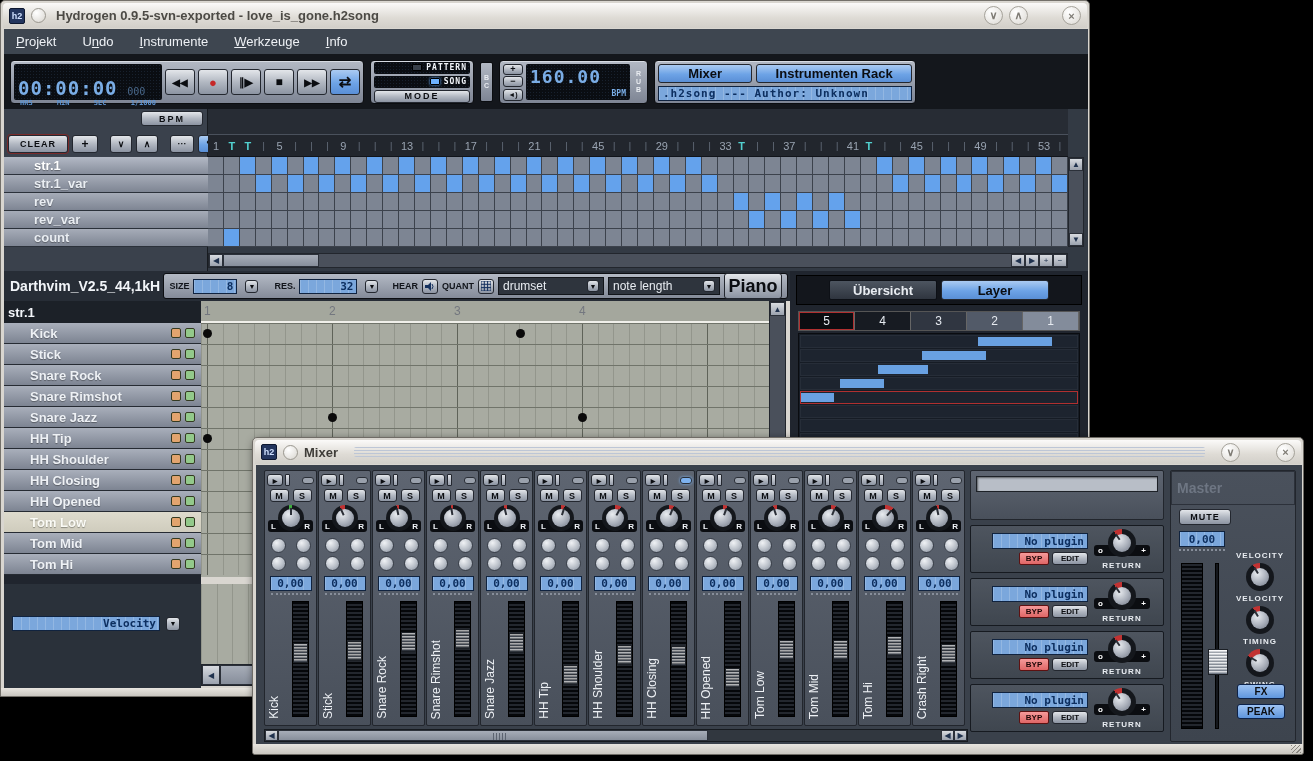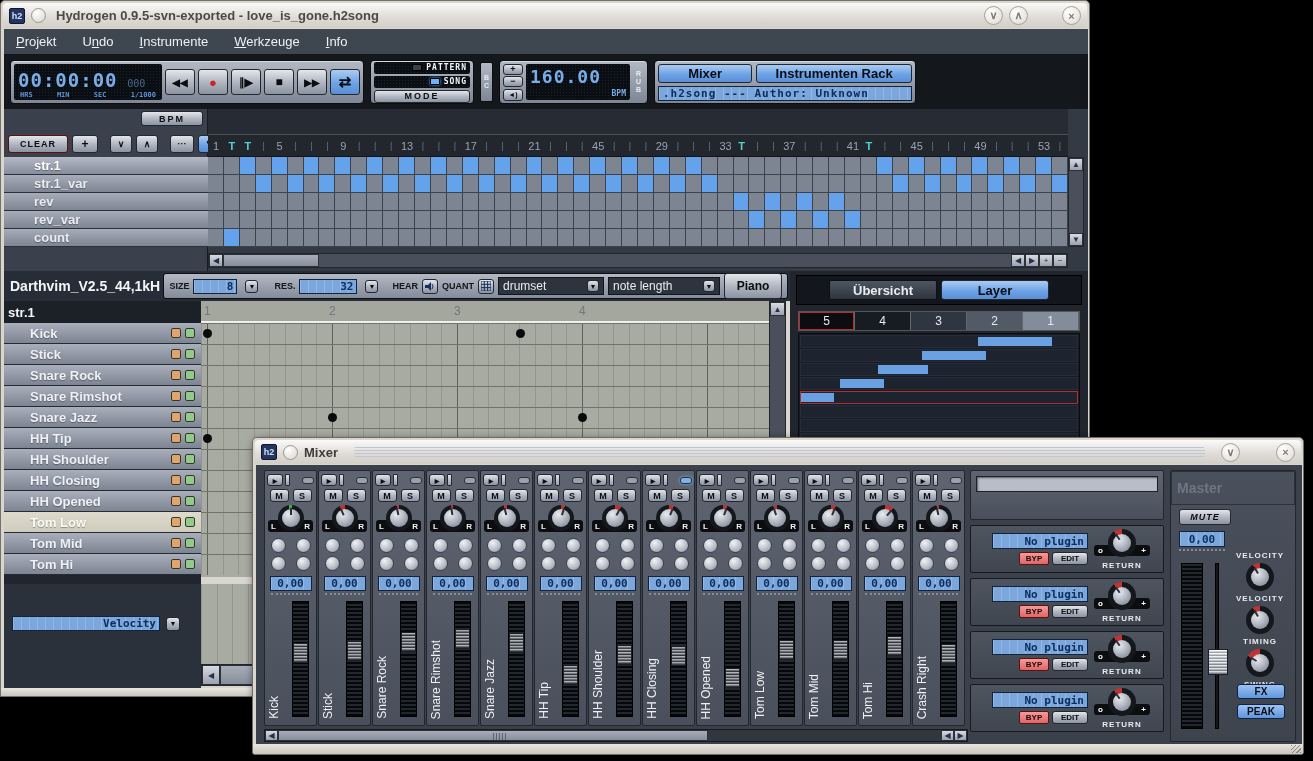--- a/index.html
+++ b/index.html
@@ -50,21 +50,21 @@
       display:flex;align-items:center;gap:26px;padding:0 12px;border-bottom:1px solid #14171c;}
   .menu-item{color:#eef1f5;font-size:13px;}
   .menu-item u{text-decoration:underline;}
 
   
   .toolbar{position:absolute;left:3px;top:54px;width:1084px;height:54px;background:#14171c;
       display:flex;align-items:center;gap:6px;padding:4px 6px;}
   .tb-panel{height:44px;border-radius:4px;border:1px solid #0b0d10;position:relative;
       background:linear-gradient(180deg,#b3b9c4,#8d94a2 70%,#7e8594);box-shadow:inset 0 1px 0 #d6dae1;
       display:flex;align-items:center;padding:3px;gap:3px;}
-  .time-lcd{width:148px;height:36px;border-radius:2px;padding:6px 4px;position:relative;}
+  .time-lcd{width:148px;height:36px;border-radius:2px;padding:14px 4px;position:relative;}
   .time-digits{font-size:19px;font-weight:bold;letter-spacing:1px;line-height:20px;}
   .time-ms{font-size:10px;opacity:.55;}
   .time-labels{display:flex;justify-content:space-between;font-size:7px;font-weight:bold;color:#5d93d0;padding:0 2px;}
   .t-btn{width:30px;height:26px;font-size:10px;}
   .mode-box{display:flex;flex-direction:column;gap:2px;width:96px;}
   .mode-row{height:12px;display:flex;align-items:center;gap:4px;padding:0 3px;border-radius:2px;justify-content:flex-end;}
   .mode-row span{color:#f2f5f9;font-size:8px;font-weight:bold;letter-spacing:1px;}
   .vlabel{display:flex;flex-direction:column;align-items:center;justify-content:center;
       color:#e8ebf0;font-size:7px;font-weight:bold;line-height:8px;}
   .bpm-lcd{width:104px;height:36px;border-radius:2px;position:relative;padding:2px 4px;}
@@ -212,21 +212,21 @@
   .fx-ret{position:relative;width:56px;height:40px;}
   .fx-ret .knob{position:absolute;left:50%;top:0px;margin-left:-14px;width:28px;height:28px;}
   .fx-ret .face{inset:5px;}
   .ret-chip{position:absolute;left:0;right:0;top:16px;height:11px;background:#0b0d11;border-radius:3px;
       display:flex;justify-content:space-between;align-items:center;padding:0 4px;color:#fff;font-size:8px;font-weight:bold;}
   .ret-label{position:absolute;left:0;right:0;bottom:-1px;text-align:center;color:#e8ecf1;font-size:8px;font-weight:bold;letter-spacing:1px;}
   .master{position:absolute;left:914px;top:5px;width:126px;height:272px;border:1px solid #22262d;border-radius:2px;
       background:linear-gradient(180deg,#4a515c,#3d444e);}
   .master-titlebox{height:20px;border:1px solid #2c313a;display:flex;align-items:center;padding:16px 5px;}
   .master-title{color:#6e7683;font-weight:bold;font-size:14px;}
-  .mute-btn{margin:4px 0 0 8px;width:52px;height:16px;font-size:9px;letter-spacing:1px;border-radius:3px;font-style:italic;}
+  .mute-btn{margin:4px 0 0 8px;width:52px;height:16px;font-size:9px;letter-spacing:1px;border-radius:3px;}
   .master-lcd{margin:6px 0 0 8px;width:46px;height:16px;font-size:11px;font-weight:bold;display:flex;align-items:center;justify-content:center;border:1px solid #10233f;}
   .m-dots{margin:2px 0 0 8px;width:46px;border-top:2px dotted #878e9a;}
   .m-meter{position:absolute;left:10px;top:92px;bottom:12px;width:22px;border:1px solid #000;
       background:repeating-linear-gradient(0deg,#05070a 0 2px,#23272e 2px 4px);}
   .m-rail{position:absolute;left:44px;top:92px;bottom:12px;width:4px;background:#14171c;border:1px solid #000;}
   .m-fhandle{position:absolute;left:-8px;width:20px;height:26px;border:1px solid #1c2026;
       background:repeating-linear-gradient(180deg,rgba(255,255,255,.65) 0 1px,rgba(90,98,110,.5) 2px 3px),linear-gradient(180deg,#f0f2f4,#8d95a1);}
   .hum-col{position:absolute;right:6px;top:78px;width:58px;display:flex;flex-direction:column;align-items:center;}
   .hum-label{color:#e8ecf1;font-size:8px;font-weight:bold;letter-spacing:1px;margin-top:2px;}
   .hum-knob{position:relative;width:30px;height:30px;margin-top:2px;}
@@ -735,21 +735,21 @@
           </svg>
       </div>
       <div class="dd-dark" style="width:106px;">
         <span>drumset</span>
         <div class="btn dd-arrow" style="width:12px;height:12px;">▼</div>
       </div>
       <div class="dd-dark" style="width:112px;">
         <span>note length</span>
         <div class="btn dd-arrow" style="width:12px;height:12px;">▼</div>
       </div>
-      <div class="btn" style="width:58px;height:26px;font-size:12px;">Piano</div>
+      <div class="btn" style="width:58px;height:26px;font-size:18px;">Piano</div>
     </div>
   </div>
 
   <div class="right-panel">
     <div class="rp-sub">
       <div class="rp-subtab dark">Übersicht</div>
       <div class="rp-subtab btn btn-blue" style="font-size:13px;">Layer</div>
     </div>
     <div id="layer-head">
         <div class="lh-cell" style="background: rgb(11, 13, 17); box-shadow: rgb(176, 48, 48) 0px 0px 0px 1px inset;">5</div>

